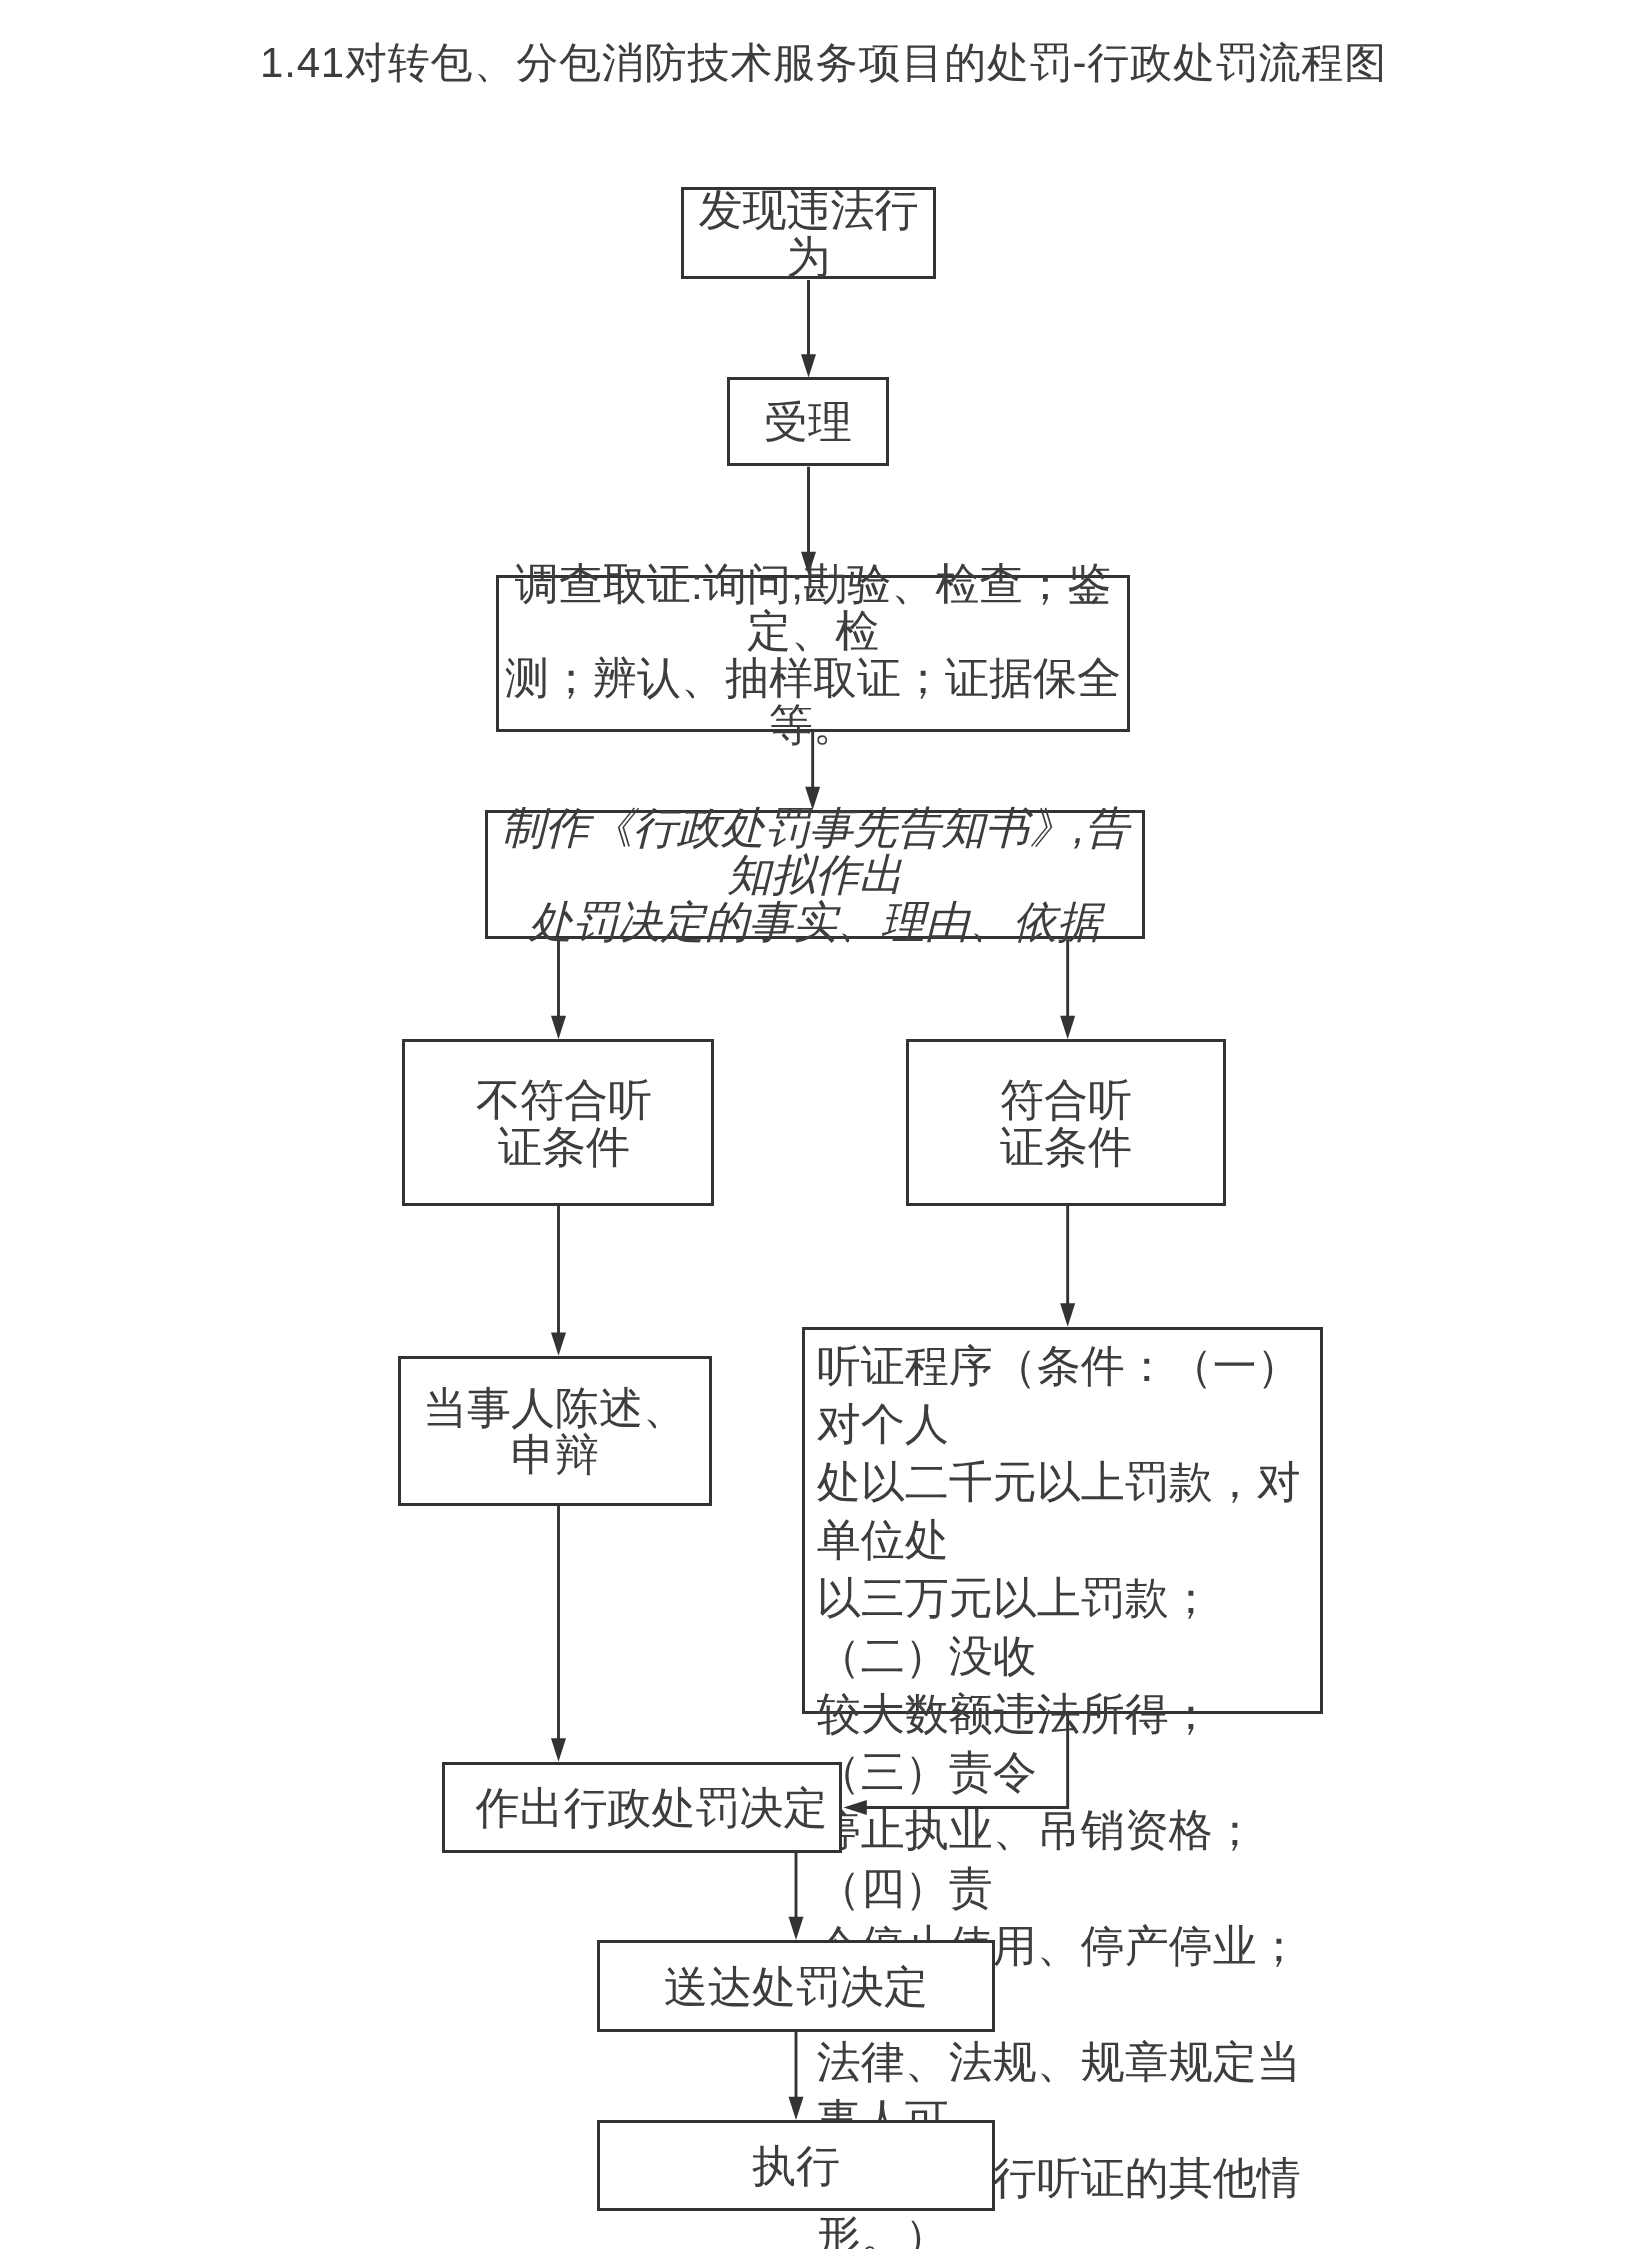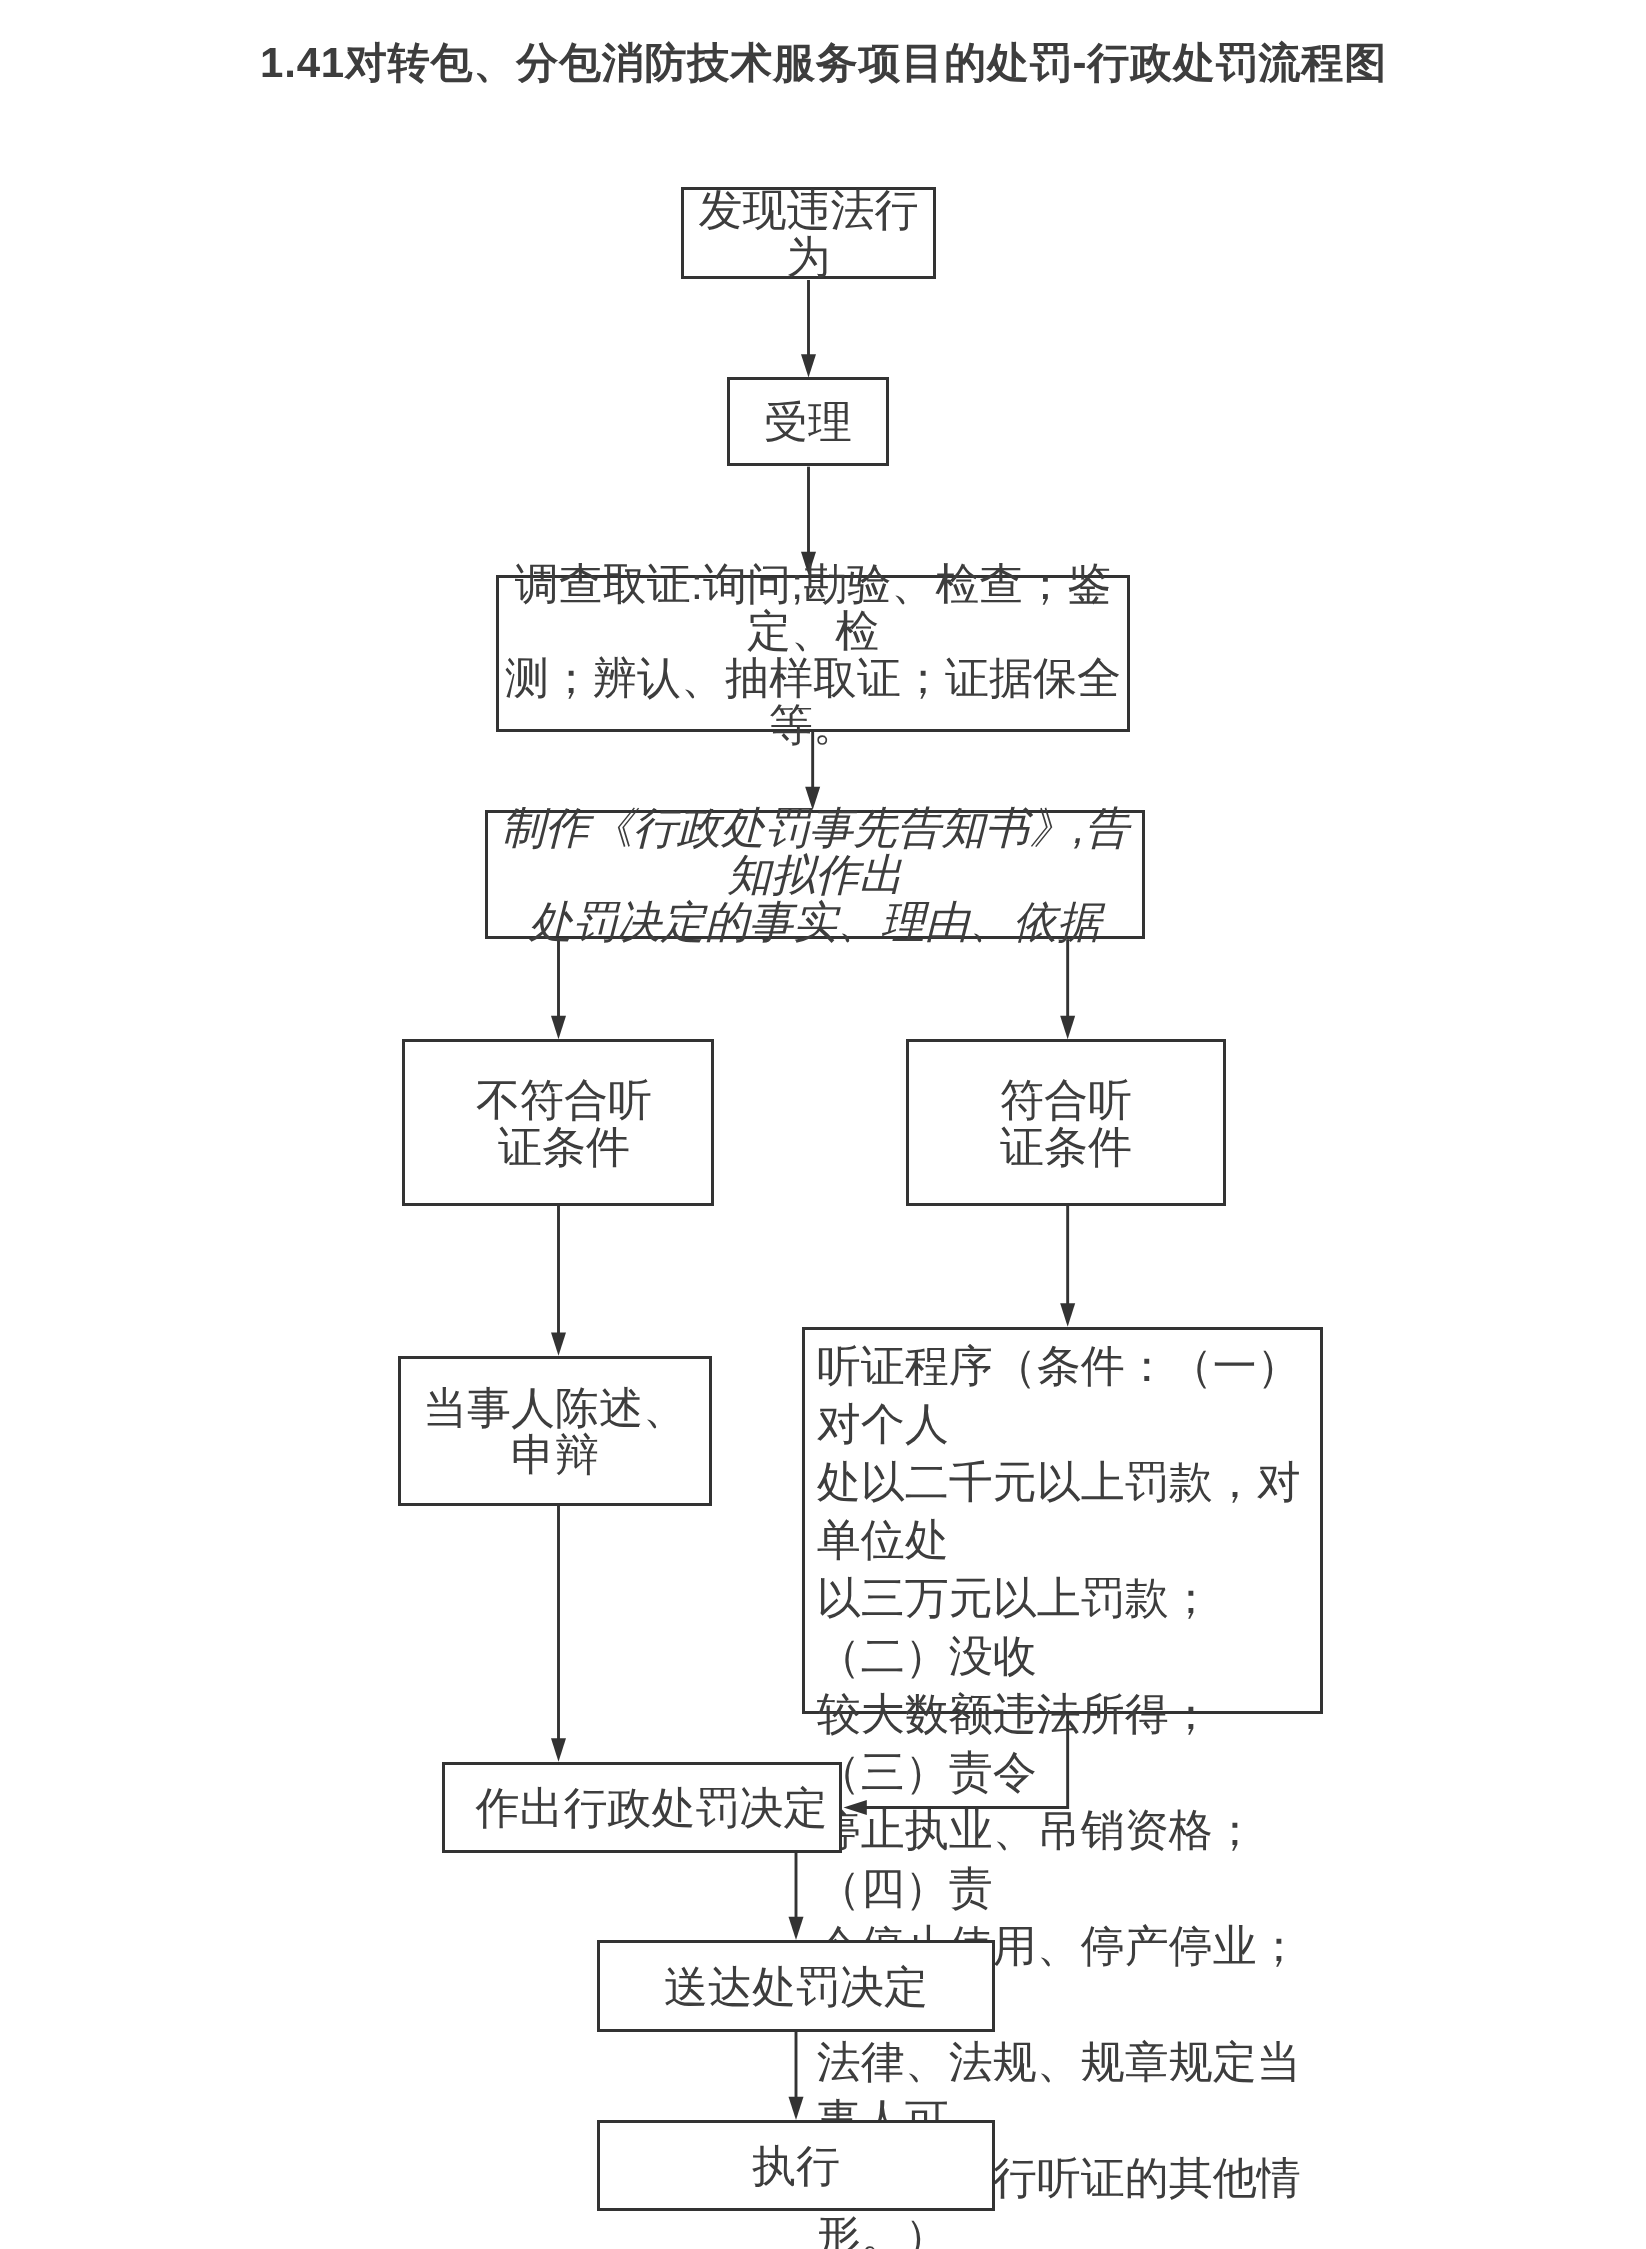--- a/index.html
+++ b/index.html
@@ -20,21 +20,21 @@
     overflow: hidden;
   }
 
   .title {
     position: absolute;
     top: 35px;
     left: 0;
     width: 100%;
     text-align: center;
     font-size: 42px;
-    font-weight: 700;
+    font-weight: 400;
     color: var(--text);
     letter-spacing: 0.8px;
   }
 
   .connectors {
     position: absolute;
     top: 0; left: 0;
     width: 1647px;
     height: 2250px;
     pointer-events: none;

